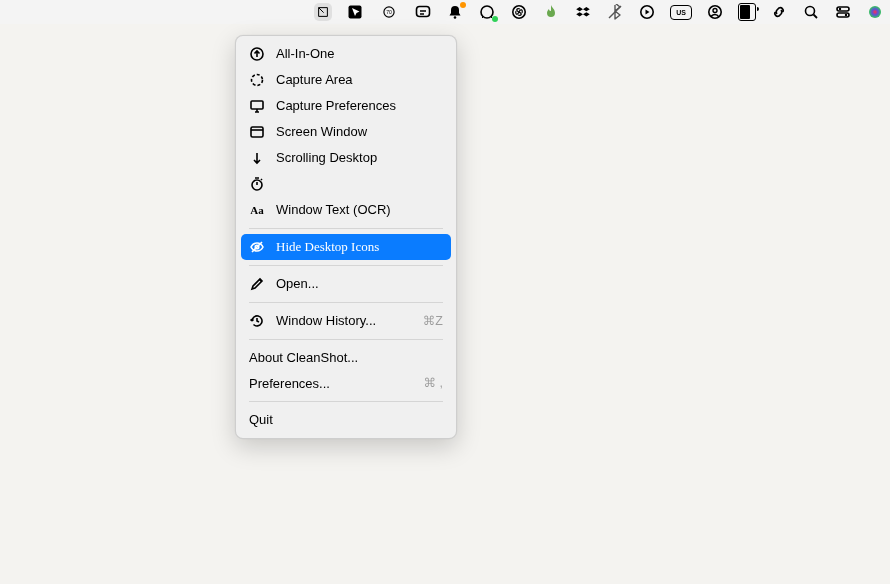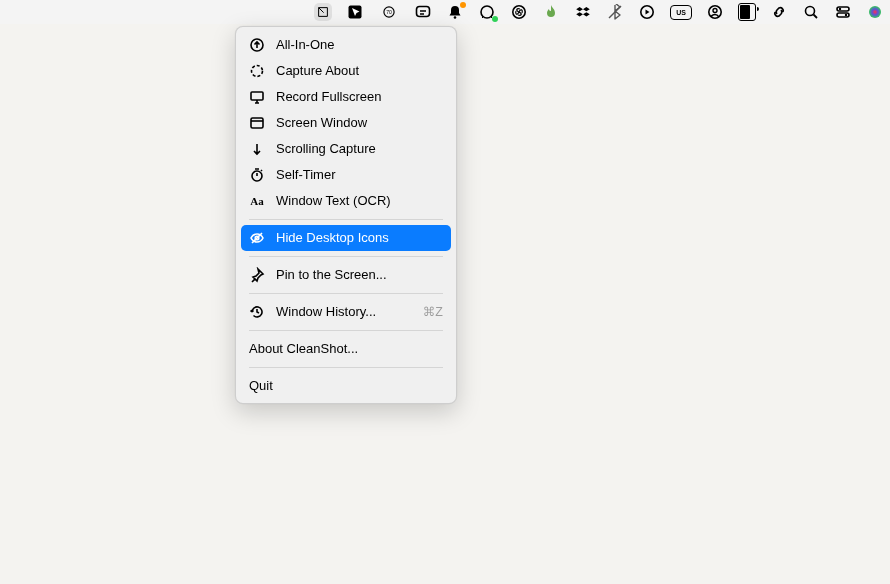--- a/index.html
+++ b/index.html
@@ -81,21 +81,21 @@
   }
   .selected-box {
     background: rgba(0,0,0,.08);
     border-radius: 5px;
     padding: 2px 4px;
   }
 
   
   .menu {
     position: absolute;
-    top: 26px;
+    top: 35px;
     left: 235px;
     width: 222px;
     background: #f0f0f0;
     border: 0.5px solid rgba(0,0,0,.14);
     border-radius: 8px;
     box-shadow: 0 8px 24px rgba(0,0,0,.18), 0 0 0 0.5px rgba(0,0,0,.03);
     padding: 5px;
     color: #000;
   }
   .menu-item {
@@ -104,20 +104,21 @@
     gap: 11px;
     padding: 5px 8px;
     border-radius: 5px;
     cursor: default;
     font-size: 13px;
     line-height: 1.2;
   }
   .menu-item.sel {
     background: #0a7cff;
     color: #fff;
+    font-family: Liberation Serif, serif;
   }
   .menu-item .icon {
     width: 16px; height: 16px;
     display: inline-flex;
     align-items: center;
     justify-content: center;
     flex: 0 0 16px;
   }
   .menu-item .icon svg { width: 16px; height: 16px; stroke: currentColor; fill: none; stroke-width: 1.6; }
   .menu-item .label { flex: 1; }
@@ -254,56 +255,55 @@
         </svg>
       </span>
     <span class="label">All-In-One</span>
   </div>
   <div class="menu-item">
     <span class="icon">
         <svg viewBox="0 0 16 16">
           <circle cx="8" cy="8" r="5.5" stroke-dasharray="3 2"></circle>
         </svg>
       </span>
-    <span class="label">Capture About</span>
+    <span class="label">Capture Area</span>
   </div>
   <div class="menu-item">
     <span class="icon">
         <svg viewBox="0 0 16 16">
           <rect x="2" y="3" width="12" height="8" rx="1"></rect>
           <path d="M6 14h4M8 11v3"></path>
         </svg>
       </span>
-    <span class="label">Record Fullscreen</span>
+    <span class="label">Capture Preferences</span>
   </div>
   <div class="menu-item">
     <span class="icon">
         <svg viewBox="0 0 16 16">
           <rect x="2" y="3" width="12" height="10" rx="1.5"></rect>
           <line x1="2" y1="6" x2="14" y2="6"></line>
         </svg>
       </span>
     <span class="label">Screen Window</span>
   </div>
   <div class="menu-item">
     <span class="icon">
         <svg viewBox="0 0 16 16">
           <path d="M8 3v10M5 10l3 3 3-3"></path>
         </svg>
       </span>
-    <span class="label">Scrolling Capture</span>
+    <span class="label">Scrolling Desktop</span>
   </div>
   <div class="menu-item">
     <span class="icon">
         <svg viewBox="0 0 16 16">
           <circle cx="8" cy="9" r="5"></circle>
           <path d="M8 9V6M6 2h4M12 4l1-1"></path>
         </svg>
       </span>
-    <span class="label">Self-Timer</span>
   </div>
   <div class="menu-item">
     <span class="icon" style="font:600 11px/1 -apple-system">Aa</span>
     <span class="label">Window Text (OCR)</span>
   </div>
 
   <div class="menu-sep"></div>
 
   <div class="menu-item sel">
     <span class="icon">
@@ -314,43 +314,47 @@
         </svg>
       </span>
     <span class="label">Hide Desktop Icons</span>
   </div>
 
   <div class="menu-sep"></div>
 
   <div class="menu-item">
     <span class="icon">
         <svg viewBox="0 0 16 16">
-          <path d="M9 2l5 5-2 1-3 3-1 3-2-2-3 3 3-3-2-2 3-1 3-3z"></path>
-        </svg>
-      </span>
-    <span class="label">Pin to the Screen...</span>
+          <path d="M3 13l1-3 7-7 2 2-7 7zM10 3l2 2"></path>
+        </svg>
+      </span>
+    <span class="label">Open...</span>
   </div>
 
   <div class="menu-sep"></div>
 
   <div class="menu-item">
     <span class="icon">
         <svg viewBox="0 0 16 16">
           <path d="M3 8a5 5 0 1 1 1.5 3.5M3 8l-1.5-1.5M3 8l1.5-1.5"></path>
           <path d="M8 5v3l2 1"></path>
         </svg>
       </span>
     <span class="label">Window History...</span>
     <span class="accel">⌘Z</span>
   </div>
 
   <div class="menu-sep"></div>
 
   <div class="menu-item no-icon">
     <span class="label">About CleanShot...</span>
   </div>
+  <div class="menu-item no-icon">
+    <span class="label">Preferences...</span>
+    <span class="accel">⌘ ,</span>
+  </div>
 
   <div class="menu-sep"></div>
 
   <div class="menu-item no-icon">
     <span class="label">Quit</span>
   </div>
 </div>
 
 </body></html>

